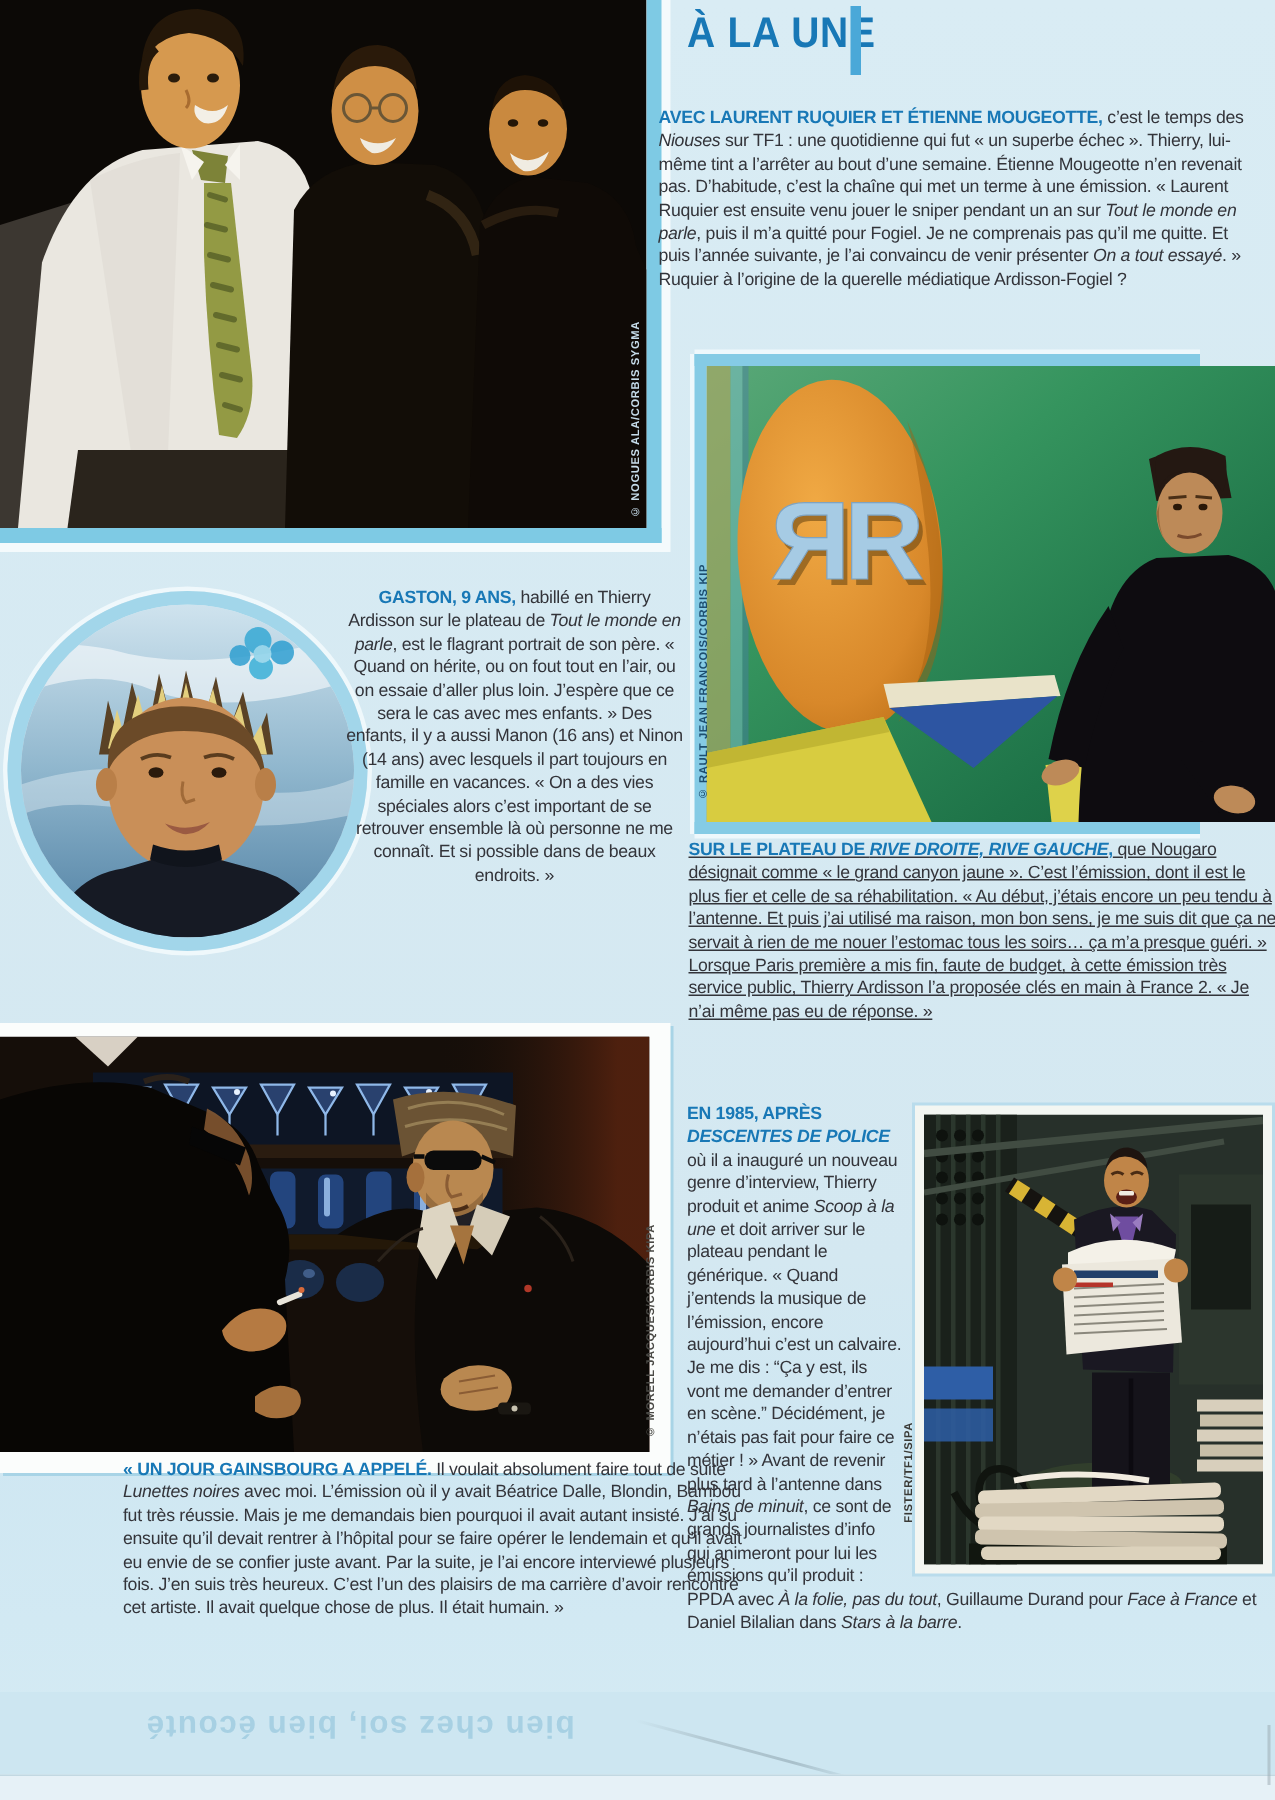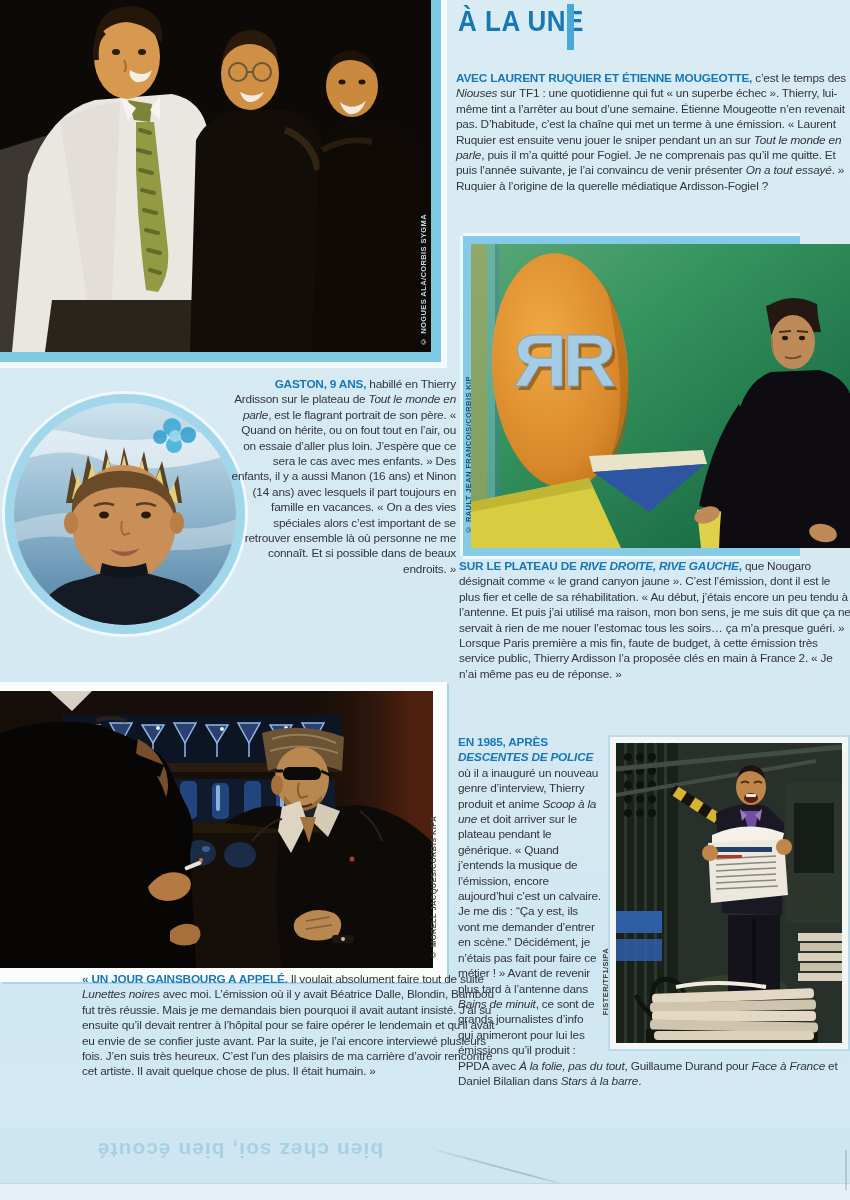--- a/index.html
+++ b/index.html
@@ -13,23 +13,23 @@
   
   .headline {
     position:absolute; left:458px; top:5px;
     font-size:26px; font-weight:bold; color:#1878b6; letter-spacing:.5px;
     transform:scaleY(1.1); transform-origin:top left; white-space:nowrap;
   }
   .headline-bar { position:absolute; left:567px; top:4px; width:7px; height:46px; background:#4aa8d8; }
   .para { position:absolute; font-size:11.8px; line-height:15.4px; letter-spacing:-.2px; }
   .para .lead, .lead { color:#1878b6; font-weight:bold; }
   .para i { font-style:italic; }
-  .p-ruquier { left:456px; top:71px;  width:392px; }
-  .p-rive    { left:459px; top:559px; width:392px; }
-  .p-gaston  { left:230px; top:377px; width:226px; text-align:right; }
+  .p-ruquier { left:439px; top:71px;  width:392px; }
+  .p-rive    { left:459px; top:559px; width:392px;text-decoration:underline; }
+  .p-gaston  { left:230px; top:391px; width:226px; text-align:center; }
   .p-gains   { left:34px;  top:972px; width:415px;margin-left:48px; }
   .en-block  { position:absolute; left:458px; top:735px; width:394px;
                font-size:11.8px; line-height:15.4px; letter-spacing:-.2px; }
   .en-block i { }
 
   
   .photo-trio { position:absolute; left:0; top:0; width:447px; height:368px;
                 background:#f4fafc; padding:0 6px 6px 0; }
   .trio-inner { border-right:10px solid #7ecae4; border-bottom:10px solid #7ecae4; }
   .trio-inner svg { display:block; }

